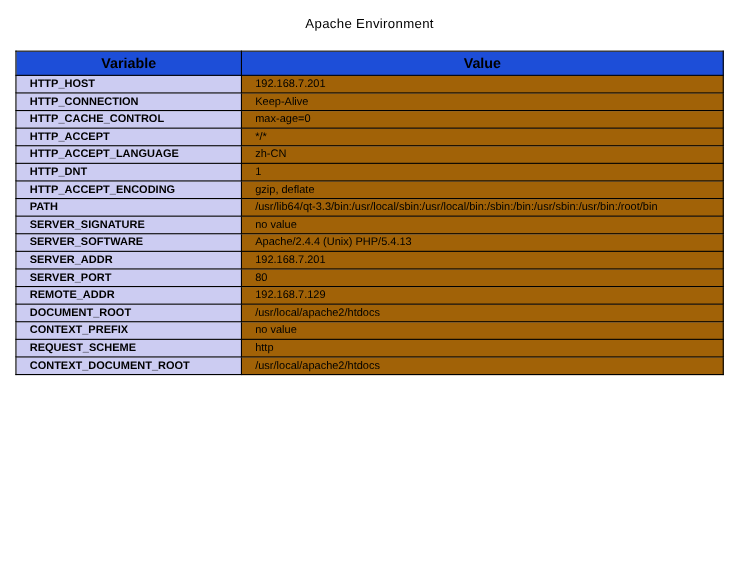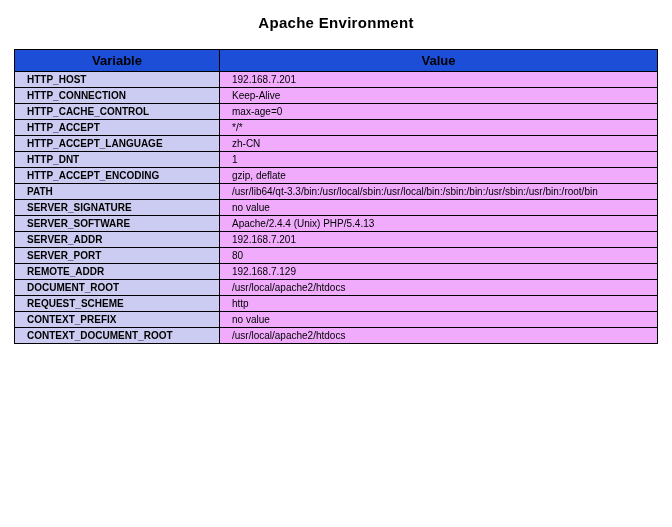--- a/index.html
+++ b/index.html
@@ -10,22 +10,22 @@
     font-size: 12px;
     color: #000;
   }
   .wrapper {
     width: 672px;
     padding: 8px 14px 14px 14px;
     box-sizing: border-box;
   }
   h2.title {
     font-family: Tahoma, Arial, sans-serif;
-    font-weight: bold;
-    font-size: 15px;
+    font-weight: normal;
+    font-size: 12px;
     text-align: center;
     margin: 6px 0 18px 0;
     color: #000;
     letter-spacing: 0.3px;
   }
   table.env {
     border-collapse: collapse;
     width: 100%;
     table-layout: fixed;
   }
@@ -47,21 +47,21 @@
   }
   col.col-var { width: 205px; }
   col.col-val { }
   td.var {
     background: #ccccf2;
     font-weight: bold;
     font-family: Tahoma, Arial, sans-serif;
     font-size: 12px;
   }
   td.val {
-    background: #f0abfc;
+    background: #a16207;
     font-family: Tahoma, Arial, sans-serif;
   }
   td.val .noval {
   }
 </style>
 </head>
 <body>
 
 <div class="wrapper">
   <h2 class="title">Apache Environment</h2>
@@ -128,26 +128,26 @@
         </tr>
         <tr>
           <td class="var">REMOTE_ADDR</td>
           <td class="val">192.168.7.129</td>
         </tr>
         <tr>
           <td class="var">DOCUMENT_ROOT</td>
           <td class="val">/usr/local/apache2/htdocs</td>
         </tr>
         <tr>
+          <td class="var">CONTEXT_PREFIX</td>
+          <td class="val"><span class="noval">no value</span></td>
+        </tr>
+        <tr>
           <td class="var">REQUEST_SCHEME</td>
           <td class="val">http</td>
-        </tr>
-        <tr>
-          <td class="var">CONTEXT_PREFIX</td>
-          <td class="val"><span class="noval">no value</span></td>
         </tr>
         <tr>
           <td class="var">CONTEXT_DOCUMENT_ROOT</td>
           <td class="val">/usr/local/apache2/htdocs</td>
         </tr>
       </tbody>
   </table>
 </div>
 
 </body></html>

